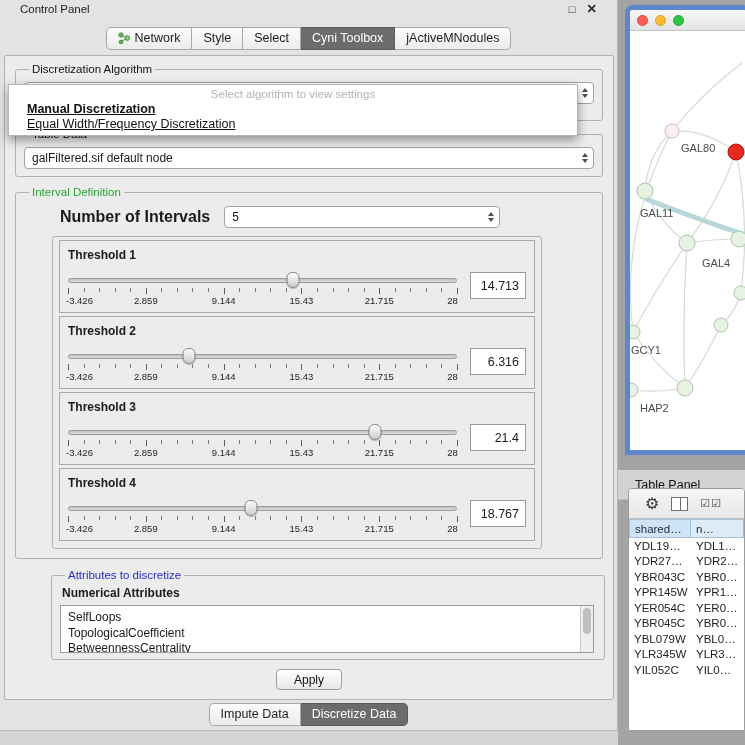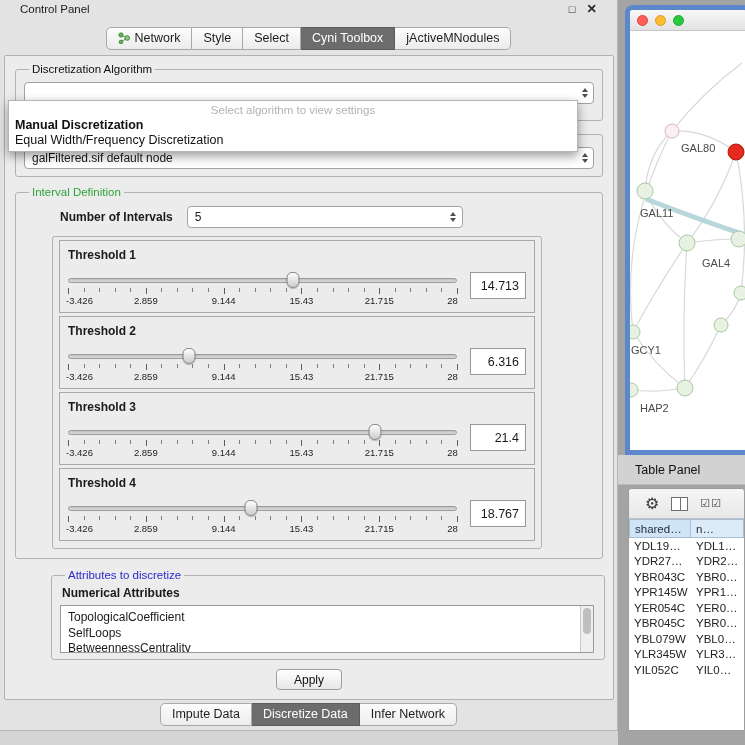--- a/index.html
+++ b/index.html
@@ -37,21 +37,21 @@
   .thr-fs{margin:2px 52px 0 28px;padding:3px 6px 4px;}
   .attr-fs{margin:10px 0 0 38px;padding-bottom:6px;}
 
   .combo{display:flex;align-items:center;height:22px;background:#ffffff;border:1px solid #a2a2a2;border-radius:4px;padding-left:7px;font-size:12px;margin-top:4px;}
   .combo .cv{flex:1;white-space:nowrap;overflow:hidden;}
   .stepper{width:17px;align-self:stretch;display:flex;flex-direction:column;align-items:center;justify-content:center;gap:2px;margin-left:5px;}
   .arr-up{width:0;height:0;border-left:3.5px solid transparent;border-right:3.5px solid transparent;border-bottom:4.5px solid #4e4e4e;}
   .arr-down{width:0;height:0;border-left:3.5px solid transparent;border-right:3.5px solid transparent;border-top:4.5px solid #4e4e4e;}
 
   .num-row{display:flex;align-items:center;margin:5px 0 8px 36px;}
-  .num-label{font-weight:bold;font-size:12px;margin-right:14px;}
+  .num-label{font-weight:bold;font-size:16px;margin-right:14px;}
   .num-combo{width:276px;margin-top:0;}
 
   .th-box{border:1px solid #a9a9a9;background:#ececec;padding:7px 8px 3px;margin-bottom:3px;}
   .th-label{font-weight:bold;font-size:12px;margin-bottom:9px;}
   .th-row{display:flex;align-items:flex-start;}
   .slider{position:relative;flex:1;height:38px;margin-right:13px;}
   .track{position:absolute;left:0;right:0;top:7px;height:5px;background:linear-gradient(#c2c2c2,#dadada);border:1px solid #9b9b9b;border-radius:3px;}
   .handle{position:absolute;top:1px;width:13px;height:16px;transform:translateX(-50%);background:linear-gradient(#fefefe,#cccccc);border:1px solid #878787;border-radius:6px 6px 7px 7px;box-shadow:0 1px 1px rgba(0,0,0,.25);}
   .ticks{position:absolute;left:0;right:0;top:17px;height:6px;}
   .tick{position:absolute;top:0;width:1px;height:4px;background:#7d7d7d;}
@@ -63,36 +63,36 @@
   .attr-heading{font-weight:bold;font-size:12px;margin:2px 0 5px 2px;}
   .list-box{position:relative;height:48px;background:#ffffff;border:1px solid #9a9a9a;overflow:hidden;margin-right:2px;}
   .list-items{padding:4px 0 0 0;}
   .list-item{font-size:12px;line-height:15.5px;padding-left:7px;white-space:nowrap;}
   .v-scrollbar{position:absolute;right:0;top:0;bottom:0;width:13px;background:#efefef;border-left:1px solid #c9c9c9;}
   .v-scrollbar .thumb{position:absolute;top:2px;left:2px;width:8px;height:26px;background:#bfbfbf;border-radius:4px;}
 
   .apply-btn{display:block;margin:9px auto 0;width:66px;height:21px;border:1px solid #9e9e9e;border-radius:4px;background:linear-gradient(#ffffff,#e7e7e7);font-size:12px;font-family:"Liberation Sans",sans-serif;color:#111;}
 
   
-  .popup{position:absolute;left:8px;top:100px;width:570px;background:#ffffff;border:1px solid #b5b5b5;box-shadow:0 4px 10px rgba(0,0,0,.4);z-index:60;padding-bottom:3px;}
+  .popup{position:absolute;left:8px;top:84px;width:570px;background:#ffffff;border:1px solid #b5b5b5;box-shadow:0 4px 10px rgba(0,0,0,.4);z-index:60;padding-bottom:3px;}
   .pop-ph{font-size:11.5px;color:#b2b2b2;text-align:center;line-height:15px;padding-top:2px;}
-  .pop-item{font-size:12.5px;line-height:15px;padding-left:6px;color:#111;}
+  .pop-item{font-size:12.5px;line-height:15px;padding-left:18px;color:#111;text-decoration:underline;}
   .pop-item.first{font-weight:bold;}
 
   
   .network-window{position:absolute;left:625px;top:5px;width:126px;height:450px;border:5px solid #5c88cb;border-radius:8px 8px 0 0;background:#ffffff;overflow:hidden;}
   .nw-titlebar{height:21px;background:linear-gradient(#f8f8f8,#e2e2e2);border-bottom:1px solid #c6c6c6;display:flex;align-items:center;padding-left:7px;gap:7px;}
   .light{width:11px;height:11px;border-radius:50%;}
   .light.red{background:#ff5f57;border:1px solid #e0443e;}
   .light.yellow{background:#febc2e;border:1px solid #d89e24;}
   .light.green{background:#28c840;border:1px solid #1eaa33;}
   .nw-canvas{position:relative;width:116px;height:419px;background:#ffffff;}
 
   
-  .table-strip{position:absolute;left:618px;top:455px;width:127px;height:30px;background:#d2d2d2;display:flex;align-items:center;padding-left:17px;font-size:12.5px;color:#111;border-bottom:1px solid #bdbdbd;}
+  .table-strip{position:absolute;left:618px;top:470px;width:127px;height:30px;background:#d2d2d2;display:flex;align-items:center;padding-left:17px;font-size:12.5px;color:#111;border-bottom:1px solid #bdbdbd;}
   .table-window{position:absolute;left:628px;top:488px;width:117px;height:243px;background:#f0f0f0;border:1px solid #9c9c9c;border-radius:4px 4px 0 0;overflow:hidden;}
   .tw-toolbar{height:30px;display:flex;align-items:center;gap:12px;padding-left:16px;background:linear-gradient(#f5f5f5,#e8e8e8);border-bottom:1px solid #c2c2c2;}
   .gear{font-size:16px;color:#383838;line-height:1;}
   .cols-icon{width:17px;height:14px;background:#ffffff;border:1px solid #707070;position:relative;display:inline-block;}
   .cols-icon:before{content:"";position:absolute;left:50%;top:0;bottom:0;width:1px;background:#707070;}
   .checks{font-size:11px;color:#3e3e3e;letter-spacing:1px;white-space:nowrap;}
   .tw-header{display:flex;height:19px;font-size:11.5px;color:#1d2b3a;}
   .tw-header .h1{width:62px;background:#cfe4f6;border:1px solid #a5bfd6;display:flex;align-items:center;padding-left:5px;text-align:center;}
   .tw-header .h2{flex:1;background:#dcebf7;border:1px solid #a5bfd6;border-left:none;display:flex;align-items:center;padding-left:5px;}
   .tw-body{background:#ffffff;height:192px;overflow:hidden;font-size:11.5px;color:#222;}
@@ -364,42 +364,39 @@
             </div>
           </div>
       </fieldset>
     </fieldset>
 
     <fieldset class="attr-fs">
       <legend class="blue">Attributes to discretize</legend>
       <div class="attr-heading">Numerical Attributes</div>
       <div class="list-box">
         <div class="list-items">
+            <div class="list-item">SelfLoops</div>
             <div class="list-item">TopologicalCoefficient</div>
-            <div class="list-item">SelfLoops</div>
             <div class="list-item">BetweennessCentrality</div>
           </div>
         <div class="v-scrollbar">
             <div class="thumb"></div>
           </div>
       </div>
     </fieldset>
 
     <button class="apply-btn">Apply</button>
   </div>
 
   <div class="bottom-tabs">
       <div class="tab">
         <span class="tab-label">Impute Data</span>
       </div>
       <div class="tab active">
         <span class="tab-label">Discretize Data</span>
-      </div>
-      <div class="tab">
-        <span class="tab-label">Infer Network</span>
       </div>
     </div>
 
   <div class="popup">
     <div class="pop-ph">Select algorithm to view settings</div>
     <div>
         <div class="pop-item first">Manual Discretization</div>
         <div class="pop-item">Equal Width/Frequency Discretization</div>
       </div>
   </div>

